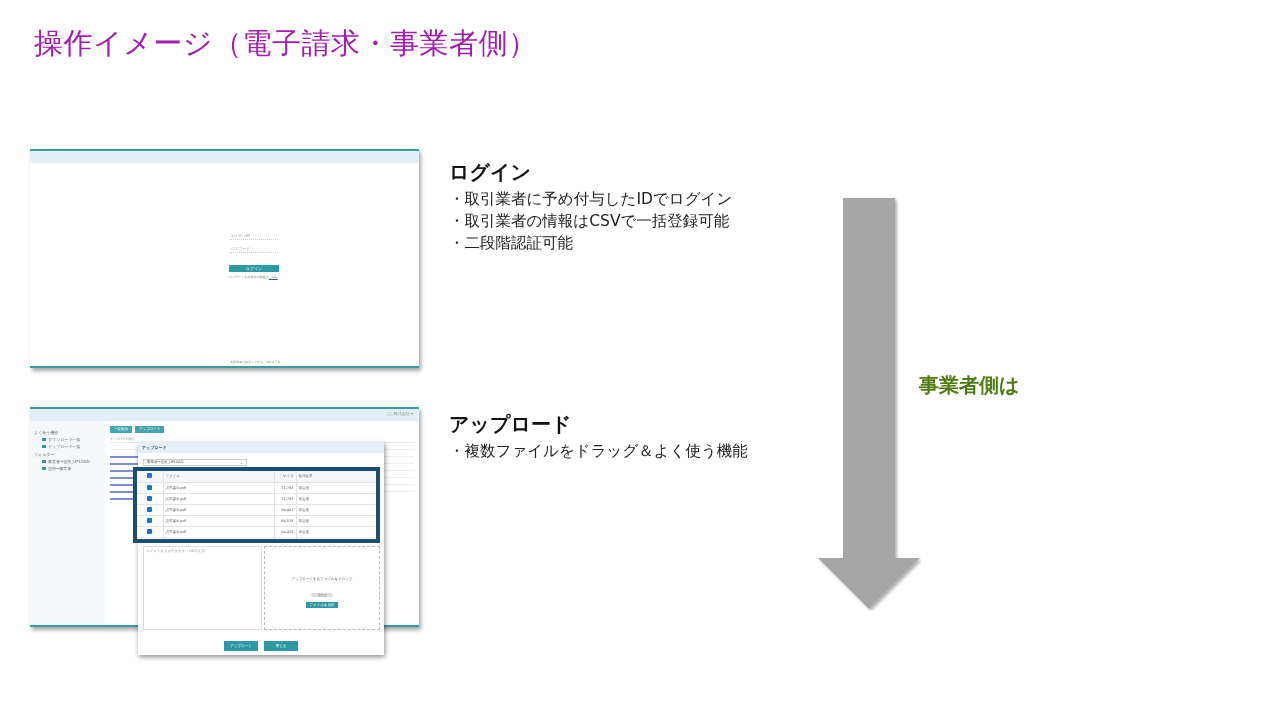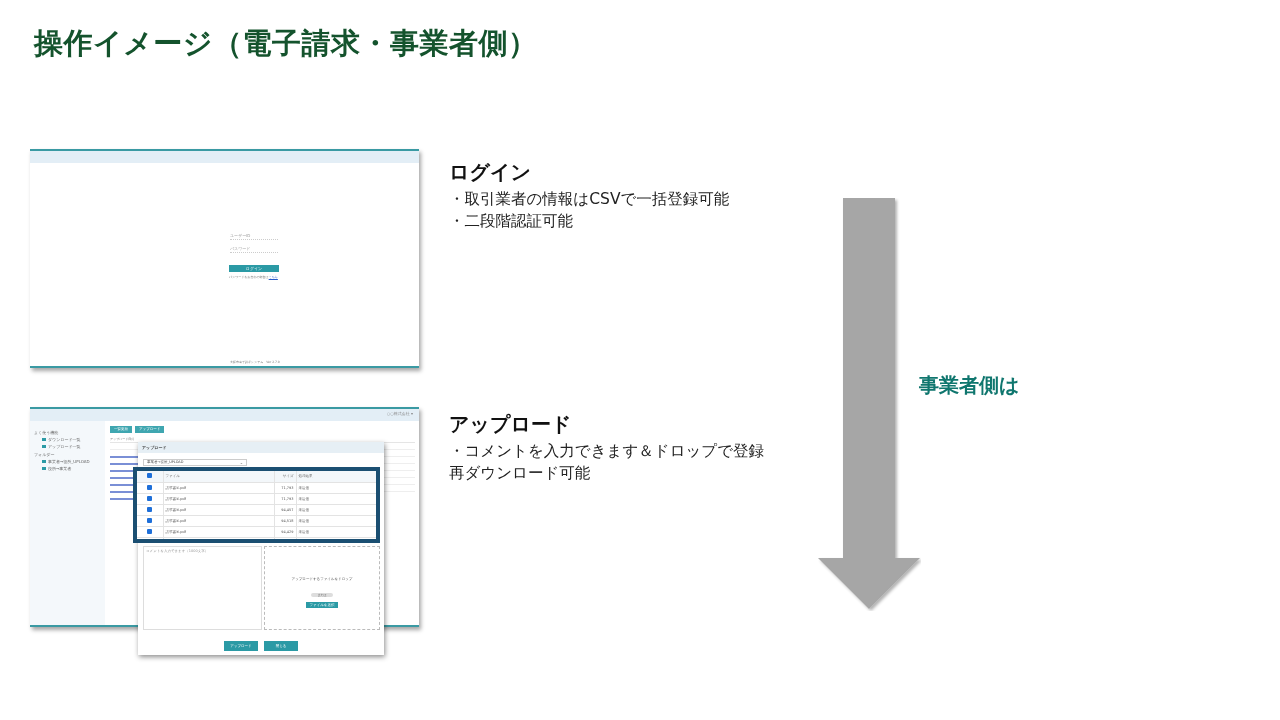--- a/index.html
+++ b/index.html
@@ -1,19 +1,19 @@
 <!DOCTYPE html>
 <html><head>
 <meta charset="utf-8">
 <style>
   * { box-sizing: border-box; margin: 0; padding: 0; }
   html, body { width: 1280px; height: 720px; background: #ffffff; overflow: hidden; }
   body { position: relative; font-family: "DejaVu Sans", "Liberation Sans", sans-serif; color: #111; }
 
-  .page-title { position: absolute; left: 34px; top: 24px; font-size: 29px; font-weight: bold; letter-spacing: 0.5px; color: #14532d; }
+  .page-title { position: absolute; left: 34px; top: 24px; font-size: 29px; font-weight: normal; letter-spacing: 0.5px; color: #a21caf; }
 
   
   .shot { position: absolute; background: #fff; border-top: 2px solid #3a9aa3; border-bottom: 2px solid #3a9aa3;
           box-shadow: 2px 3px 4px rgba(0,0,0,0.35); overflow: visible; }
   .shot .topbar { height: 12px; background: #e3eef6; width: 100%; position: relative; }
 
   
   #login-shot { left: 30px; top: 149px; width: 389px; height: 219px; overflow: hidden; }
   .login-field { position: absolute; left: 200px; width: 48px; height: 9px; border-bottom: 1px dotted #ccc;
                  font-size: 4px; color: #999; line-height: 9px; }
@@ -64,21 +64,21 @@
 
   
   .desc { position: absolute; left: 449px; color: #222; }
   .desc h2 { font-size: 20px; font-weight: bold; margin-bottom: 2px; color: #111; }
   .desc p { font-size: 15.5px; line-height: 22px; white-space: nowrap; }
   #login-desc { top: 159px; }
   #upload-desc { top: 411px; }
 
   
   .arrow { position: absolute; left: 817px; top: 198px; width: 104px; height: 413px; }
-  .summary { position: absolute; left: 919px; top: 371px; font-size: 20px; font-weight: bold; line-height: 28px; color: #0f766e; white-space: nowrap; }
+  .summary { position: absolute; left: 919px; top: 371px; font-size: 20px; font-weight: bold; line-height: 28px; color: #4d7c0f; white-space: nowrap; }
 </style>
 </head>
 <body>
 
 <div class="page-title">操作イメージ（電子請求・事業者側）</div>
 
 <div class="shot" id="login-shot">
   <div class="topbar"></div>
   <div class="login-field" style="top:80px">ユーザーID</div>
   <div class="login-field" style="top:93px">パスワード</div>
@@ -192,28 +192,28 @@
     </div>
     <div class="dialog-actions">
       <div class="dlg-btn">アップロード</div>
       <div class="dlg-btn">閉じる</div>
     </div>
   </div>
 </div>
 
 <div class="desc" id="login-desc">
   <h2>ログイン</h2>
+  <p>・取引業者に予め付与したIDでログイン</p>
   <p>・取引業者の情報はCSVで一括登録可能</p>
   <p>・二段階認証可能</p>
 </div>
 
 <div class="desc" id="upload-desc">
   <h2>アップロード</h2>
-  <p>・コメントを入力できます＆ドロップで登録</p>
-  <p>再ダウンロード可能</p>
+  <p>・複数ファイルをドラッグ＆よく使う機能</p>
 </div>
 
 <svg class="arrow" viewBox="0 0 104 413" width="104" height="413">
   <defs>
     <filter id="sh" x="-10%" y="-5%" width="130%" height="115%">
       <feDropShadow dx="2" dy="2" stdDeviation="1.5" flood-color="#000" flood-opacity="0.3"></feDropShadow>
     </filter>
   </defs>
   <polygon points="26,0 78,0 78,360 103,360 52,411 1,360 26,360" fill="#a6a6a6" filter="url(#sh)"></polygon>
 </svg>

